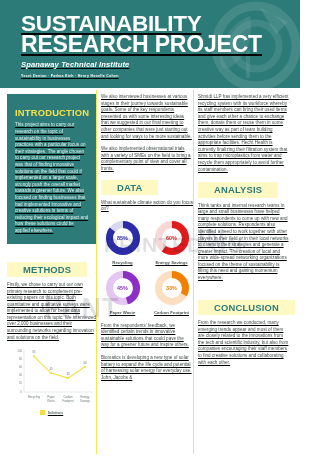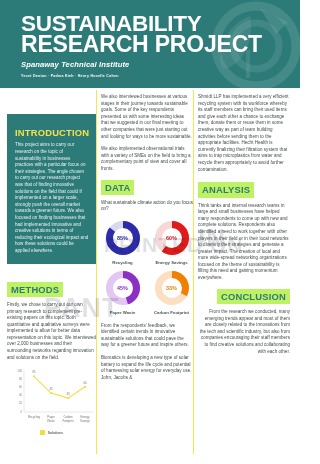--- a/index.html
+++ b/index.html
@@ -2,21 +2,21 @@
 <html><head>
 <meta charset="utf-8">
 <style>
   html,body{margin:0;padding:0;}
   body{
     width:300px;height:464px;overflow:hidden;
     background:#ffffff;
     font-family:"Liberation Sans", sans-serif;
     -webkit-font-smoothing:antialiased;
   }
-  .poster{position:relative;width:300px;height:464px;overflow:hidden;background:#ffffff;}
+  .poster{position:relative;width:300px;height:464px;overflow:hidden;background:#ffffff;text-decoration:underline;}
 
   
   .header{
     position:relative;
     width:300px;height:88px;
     background:#2d7b78;
     overflow:hidden;
   }
   .header-deco{position:absolute;right:-10px;top:-6px;width:120px;height:100px;opacity:.32;}
   .header-inner{position:relative;z-index:2;padding:14px 0 0 21px;}
@@ -49,34 +49,33 @@
   .col{flex:1 1 0;min-width:0;position:relative;}
   .col-left{flex:0 0 89px;}
   .col-mid{flex:0 0 92px;}
   .col-right{flex:0 0 92px;}
 
   
   .panel-teal{
     background:#2d7b78;
     padding:8px 7px 9px 8px;
     box-sizing:border-box;
-    margin-top:20px;
   }
   .sec-title{
     display:inline-block;
     font-weight:800;
     letter-spacing:.2px;
     line-height:1;
   }
   .sec-title.on-teal{
     color:#f4e04b;font-size:9.4px;margin:0 0 5px 0;
   }
   .sec-title.chip-green{
-    background:#bef264;color:#2d7b78;font-size:9.4px;
-    padding:3px 4px;margin:0 0 5px 0;
+    background:#fef9c3;color:#2d7b78;font-size:9.4px;
+    padding:3px 16px;margin:0 0 5px 0;
   }
 
   p.body{
     margin:0 0 6px 0;
     font-size:4.5px;
     line-height:6.6px;
     letter-spacing:.04px;
   }
   p.body:last-child{margin-bottom:0;}
   .on-teal p.body, p.body.on-teal{color:#eaf4f3;}
@@ -287,21 +286,21 @@
     </div>
 
     <div class="col col-right">
       <p class="body dark">Shmidt LLP has implemented a very efficient recycling system with its workforce whereby its staff members can bring their used items and give each other a chance to exchange them, donate them or reuse them in some creative way as part of team building activities before sending them to the appropriate facilities. Hecht Health is currently finalizing their filtration system that aims to trap microplastics from water and recycle them appropriately to avoid further contamination.</p>
 
       <div style="margin-top:3px;">
         <div class="sec-title chip-green">ANALYSIS</div>
         <p class="body dark">Think tanks and internal research teams in large and small businesses have helped many respondents to come up with new and complete solutions. Respondents also identified a need to work together with other players in their field or in their local networks to diversity their strategies and generate a greater impact. The creation of local and more wide-spread networking organizations focused on the theme of sustainability is filling this need and gaining momentum everywhere.</p>
       </div>
 
-      <div style="margin-top:4px;text-align:right;">
+      <div style="margin-top:15px;">
         <div class="sec-title chip-green">CONCLUSION</div>
         <p class="body dark">From the research we conducted, many emerging trends appear and most of them are closely related to the innovations from the tech and scientific industry, but also from companies encouraging their staff members to find creative solutions and collaborating with each other.</p>
       </div>
     </div>
 
   </div>
 
   <div class="watermark">
     <span class="wm wm1">PRINTED ON</span>
     <span class="wm wm4">PANT</span>

